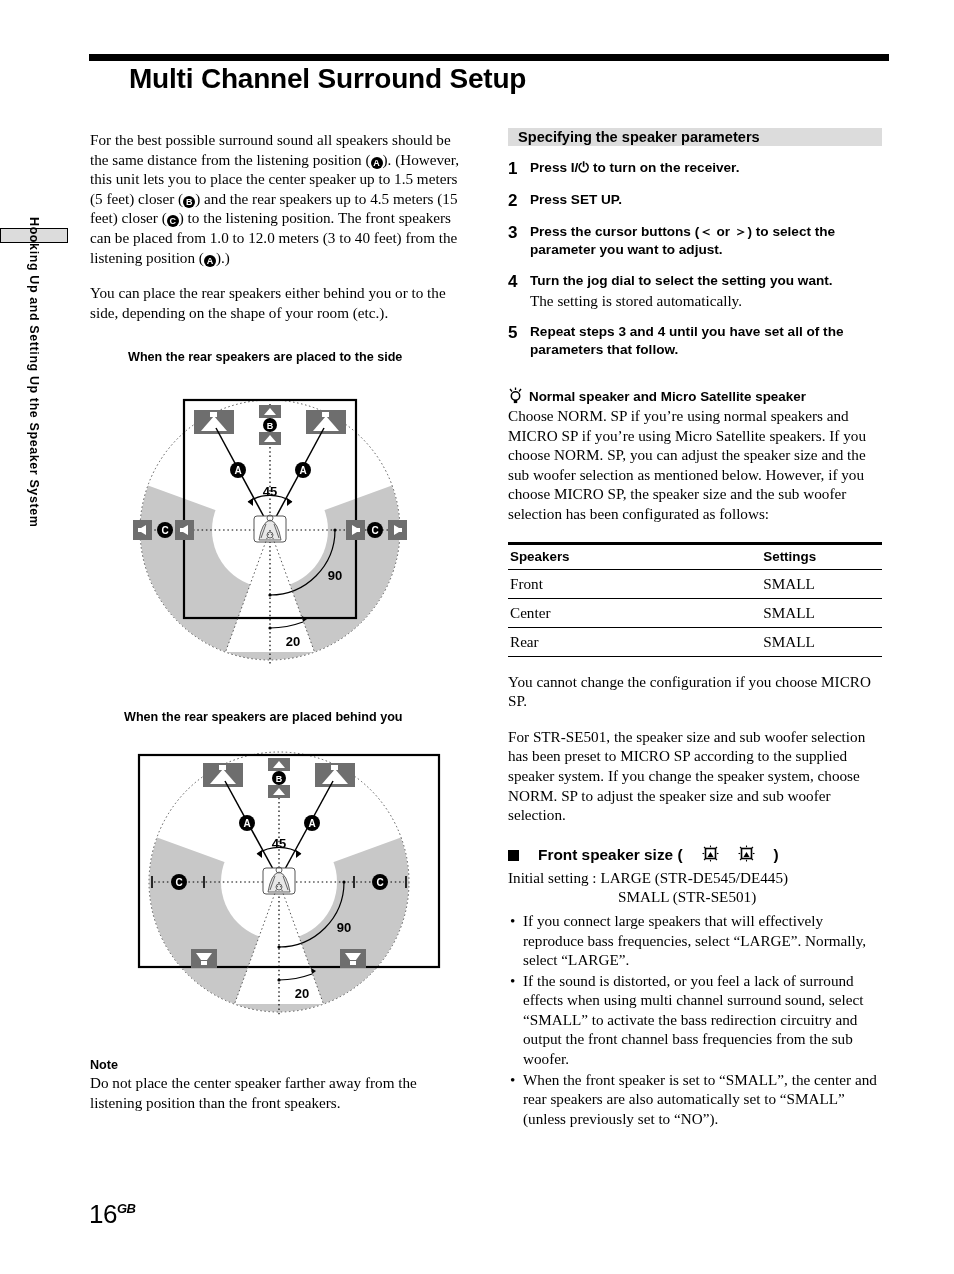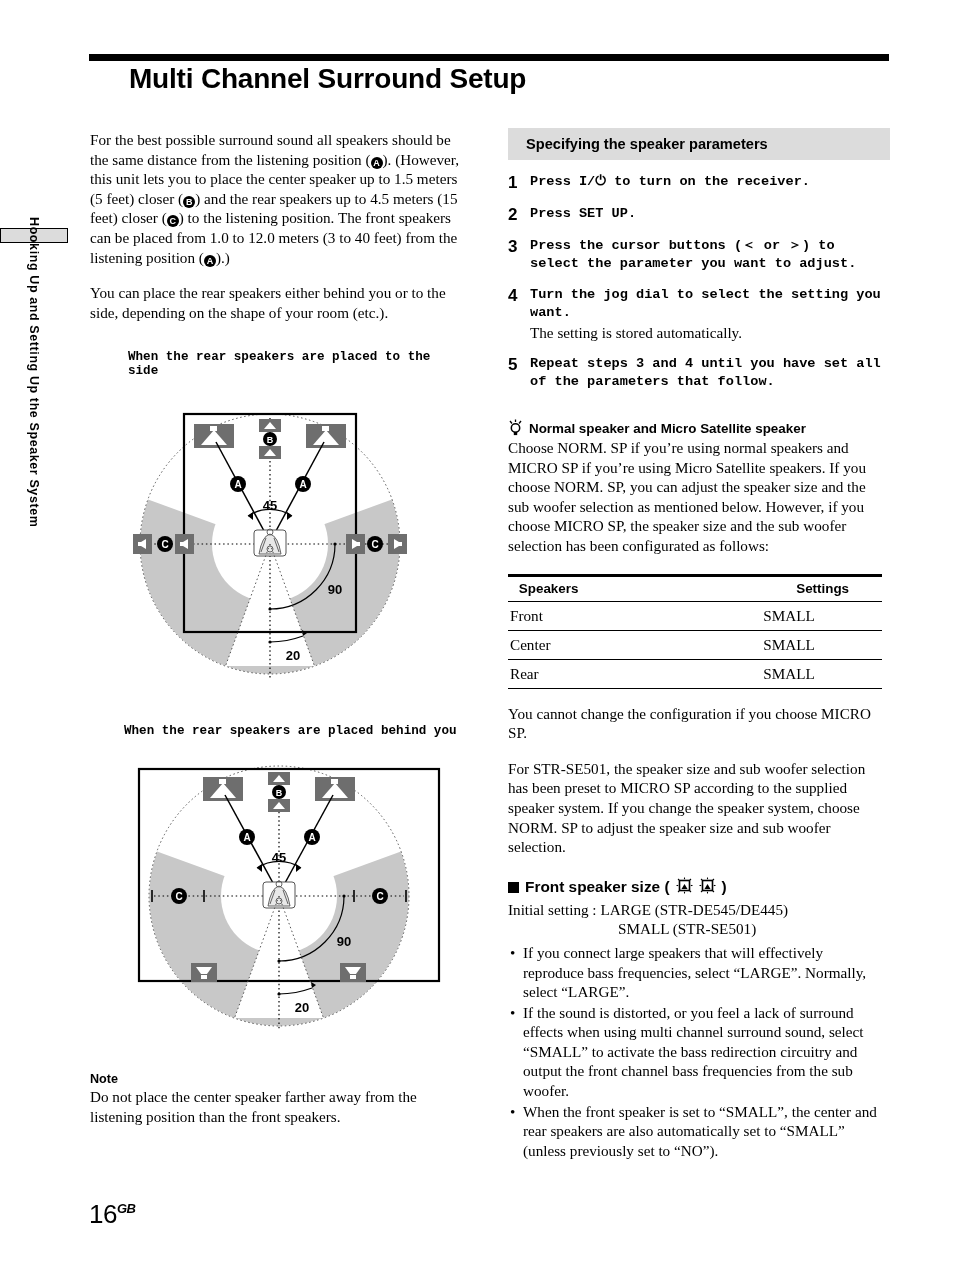--- a/index.html
+++ b/index.html
@@ -98,35 +98,34 @@
     font-family: "Liberation Sans", sans-serif;
     font-weight: bold;
     font-size: 9px;
     line-height: 12px;
     text-align: center;
     vertical-align: -1px;
   }
 
   
   .dia-caption {
-    font-family: Liberation Mono, monospace;
+    font-family: Liberation Sans, sans-serif;
     font-weight: bold;
     font-size: 12.6px;
     margin: 0;
   }
   .dia-wrap { position: relative; }
 
   
   #section-head {
     background: #dcdcdc;
-    height: 32px;
+    height: 18px;
     width: 374px;
     display: flex;
     align-items: center;
-    padding-left: 8px;
   }
   #section-head span {
     font-family: "Liberation Sans", sans-serif;
     font-weight: bold;
     font-size: 14.6px;
     padding-left: 10px;
   }
   .step {
     display: flex;
     margin-top: 13px;
@@ -136,21 +135,21 @@
     font-weight: bold;
     font-size: 17px;
     width: 22px;
     flex: none;
     line-height: 19px;
   }
   .step-body {
     flex: 1;
   }
   .step-main {
-    font-family: Liberation Mono, monospace;
+    font-family: Liberation Sans, sans-serif;
     font-weight: bold;
     font-size: 13.6px;
     line-height: 18px;
   }
   .step-sub {
     font-family: "Liberation Serif", serif;
     font-size: 15.2px;
     line-height: 19px;
     margin-top: 1px;
   }
@@ -174,21 +173,21 @@
   }
 
   
   #param-table {
     border-collapse: collapse;
     width: 374px;
     margin-top: 18px;
     font-size: 15px;
   }
   #param-table th {
-    text-align: center;
+    text-align: left;
     font-family: "Liberation Sans", sans-serif;
     font-weight: bold;
     font-size: 13.4px;
     padding: 4px 0 5px 2px;
     border-top: 3px solid #000;
     border-bottom: 1.2px solid #000;
   }
   #param-table td {
     font-family: "Liberation Serif", serif;
     font-size: 15.2px;
@@ -198,21 +197,21 @@
   #param-table .c2 { padding-left: 176px; }
   #param-table th.c2 { padding-left: 176px; }
 
   h4.subhead {
     margin: 20px 0 2px 0;
     font-family: "Liberation Sans", sans-serif;
     font-weight: bold;
     font-size: 15.4px;
     display: flex;
     align-items: center;
-    gap: 6px;
+    gap: 19px;
   }
   .sq {
     display: inline-block;
     width: 11px;
     height: 11px;
     background: #000;
     flex: none;
   }
   ul.bullets {
     margin: 4px 0 0 0;

